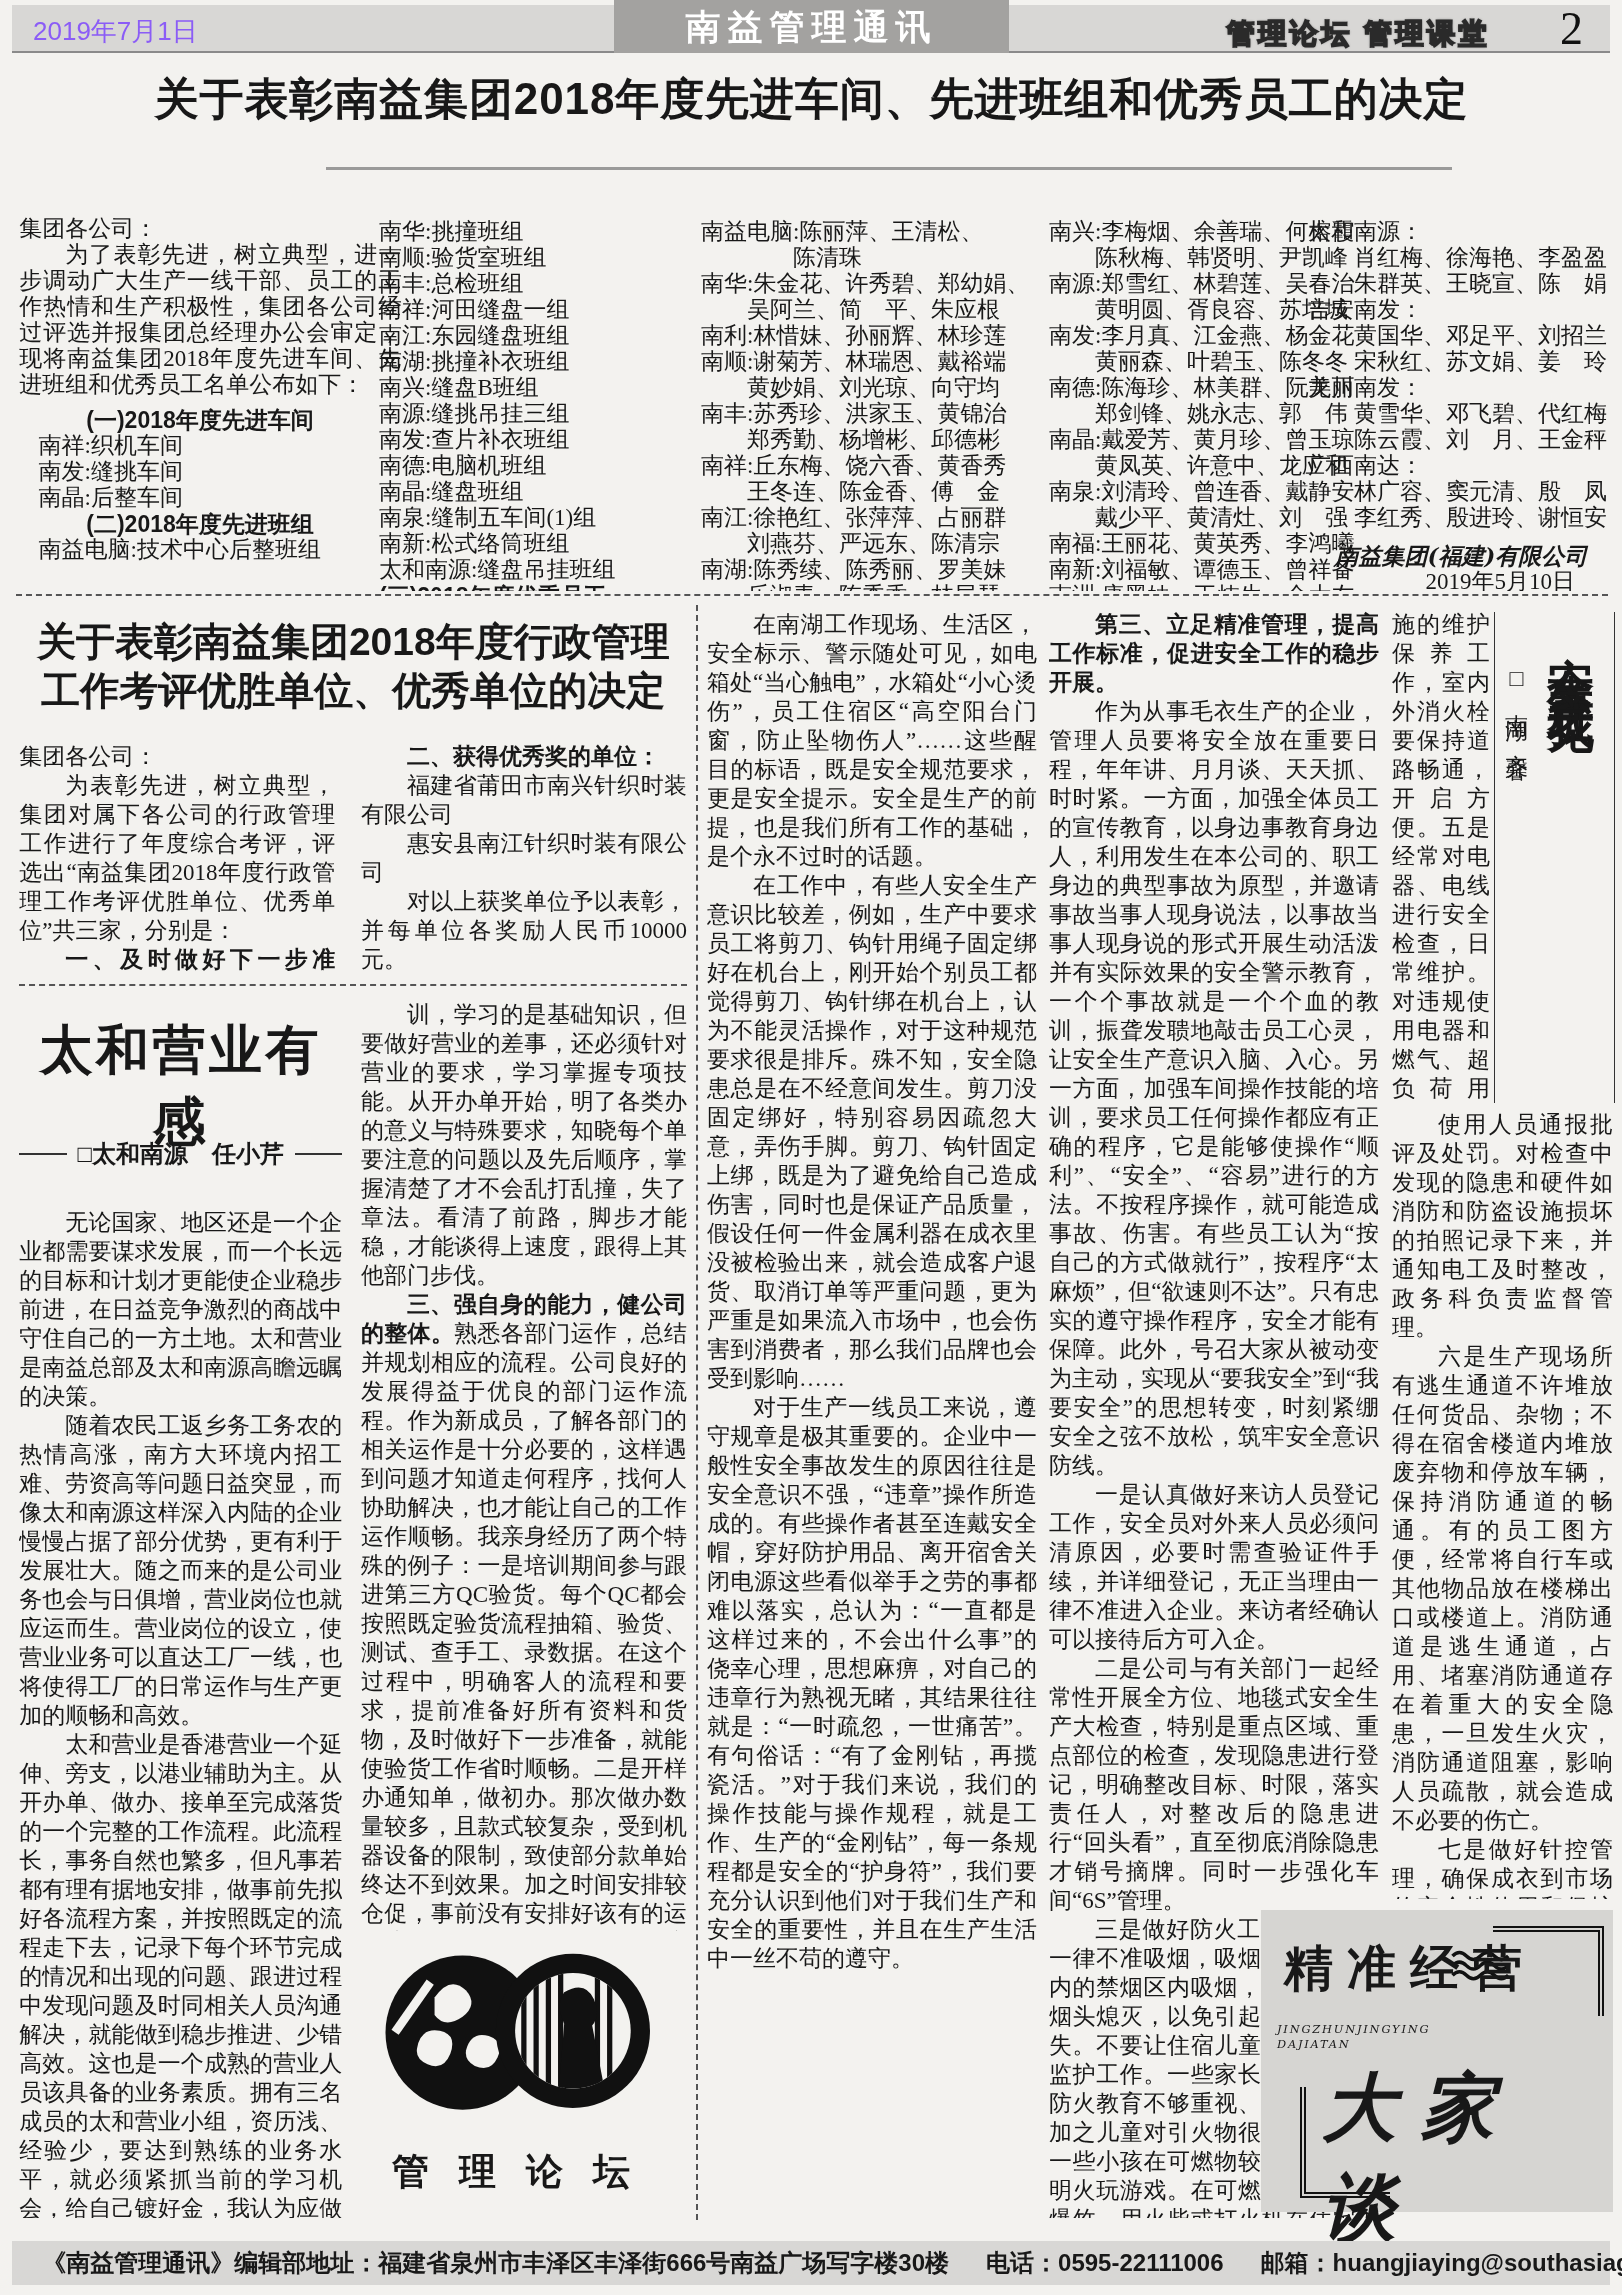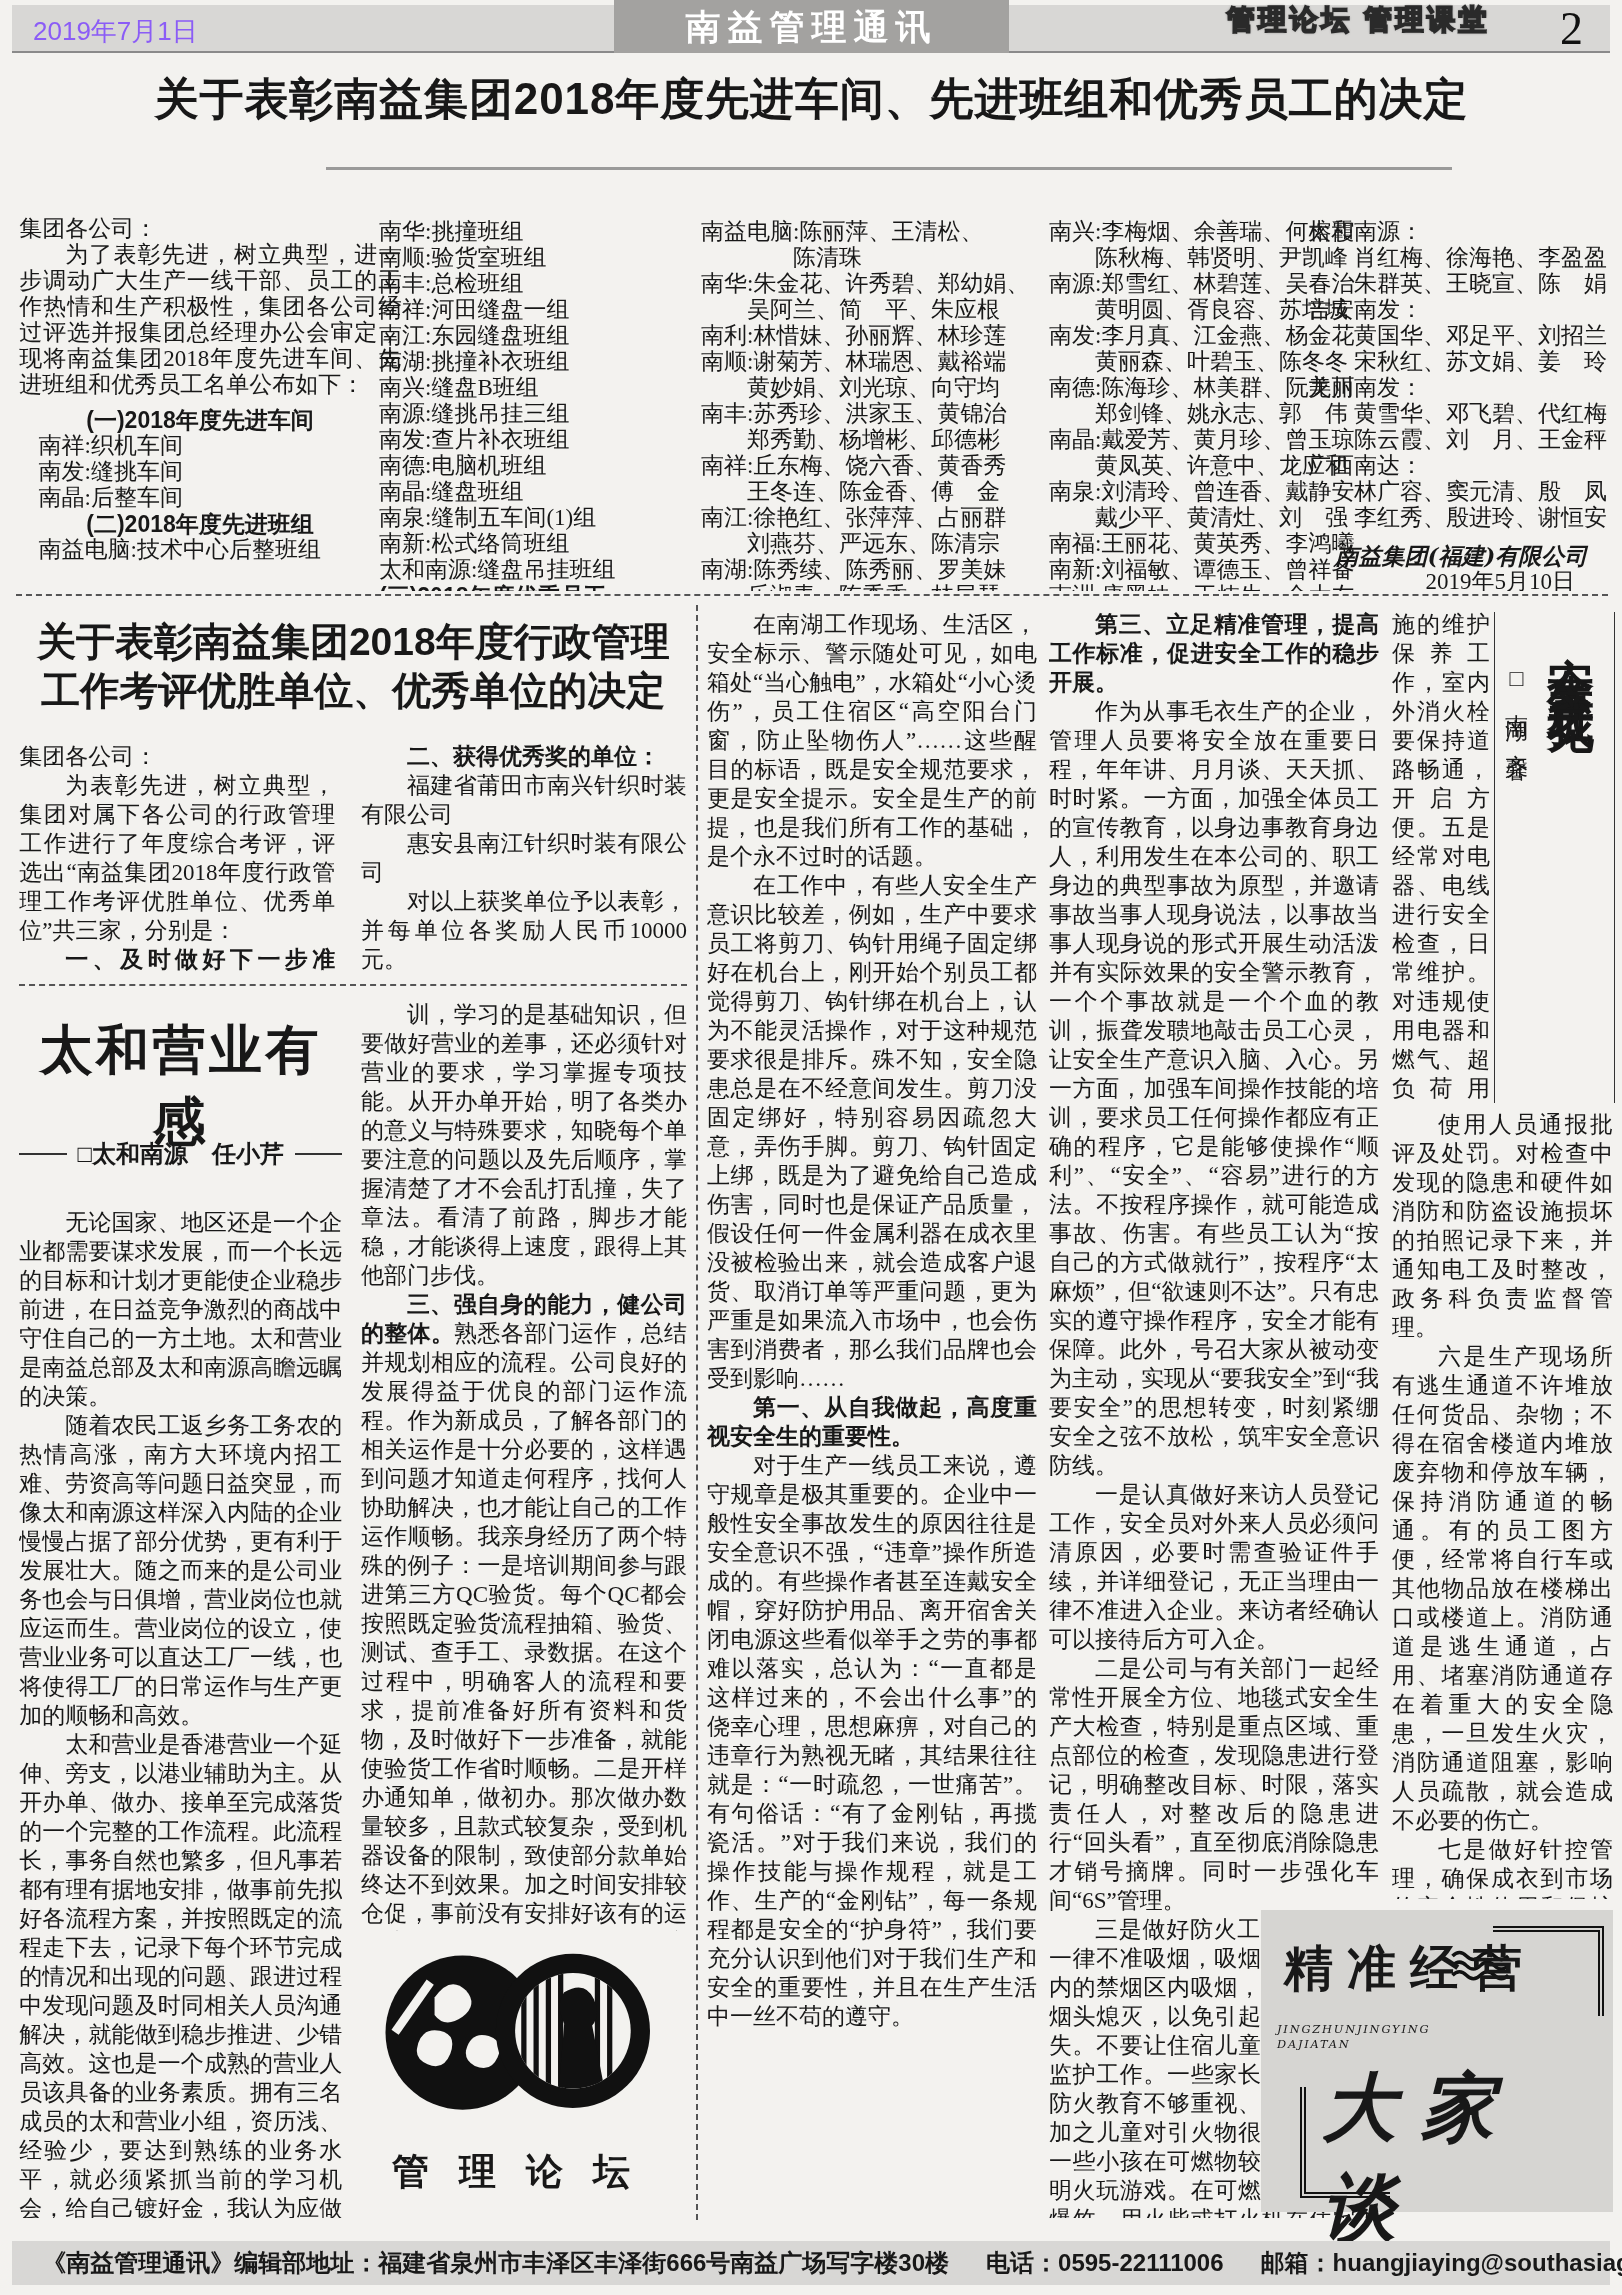--- a/index.html
+++ b/index.html
@@ -5,21 +5,21 @@
   html,body{margin:0;padding:0;background:#e8e7e4;}
   #paper{position:relative;width:1622px;height:2295px;background:#f3f2ef;overflow:hidden;
          font-family:"Liberation Serif",serif;color:#181818;}
   .abs{position:absolute;}
   
   #topbar{left:12.3px;top:5.3px;width:1598px;height:46px;background:#d8d7d5;border-bottom:2.6px solid #8a8a8a;}
   #date{left:33px;top:14px;font-size:26px;font-family:"Liberation Sans",sans-serif;color:#8b5cf6;}
   #masthead{left:614px;top:0px;width:395px;height:53px;background:#a3a2a0;color:#fff;
             text-align:center;line-height:53px;font-size:35px;font-weight:bold;
             font-family:"DejaVu Serif",serif;letter-spacing:7px;}
-  #sections{right:132px;top:1px;font-size:28px;font-weight:bold;font-family:"Liberation Sans",sans-serif;
+  #sections{right:132px;top:15px;font-size:28px;font-weight:bold;font-family:"Liberation Sans",sans-serif;
             color:#c2410c;letter-spacing:3.5px;-webkit-text-stroke:1.8px #2a2a2a;text-shadow:0 0 2.6px #333;}
   #pagenum{right:39px;top:1.8px;font-size:46px;font-family:"Liberation Serif",serif;color:#111;}
   
   #headline1{left:123px;top:70px;width:1377px;text-align:center;font-size:44px;font-weight:900;
              font-family:"Liberation Sans",sans-serif;letter-spacing:0.9px;}
   #headline1-rule{left:326px;top:167px;width:1126px;height:2.6px;background:#9a9a99;}
   
   .awcol{font-size:23px;line-height:26px;overflow:hidden;}
   .aw-lines{white-space:pre-line;}
   .aw-head{font-weight:bold;font-family:"Liberation Sans",sans-serif;}
@@ -234,21 +234,20 @@
         <path d="M208 64 q24 -14 34 8 q8 18 -2 30 l14 72 l-52 0 l6 -74 q-10 -22 0 -36 z" fill="#111"></path>
       </g>
     </svg>
     <div id="emblem-caption">管理论坛</div>
   </div>
 
   <div class="abs bodycol" style="left:707px;top:610px;width:330px;height:1608px;">
     <div>
         <p>在南湖工作现场、生活区，安全标示、警示随处可见，如电箱处“当心触电”，水箱处“小心烫伤”，员工住宿区“高空阳台门窗，防止坠物伤人”……这些醒目的标语，既是安全规范要求，更是安全提示。安全是生产的前提，也是我们所有工作的基础，是个永不过时的话题。</p>
         <p>在工作中，有些人安全生产意识比较差，例如，生产中要求员工将剪刀、钩针用绳子固定绑好在机台上，刚开始个别员工都觉得剪刀、钩针绑在机台上，认为不能灵活操作，对于这种规范要求很是排斥。殊不知，安全隐患总是在不经意间发生。剪刀没固定绑好，特别容易因疏忽大意，弄伤手脚。剪刀、钩针固定上绑，既是为了避免给自己造成伤害，同时也是保证产品质量，假设任何一件金属利器在成衣里没被检验出来，就会造成客户退货、取消订单等严重问题，更为严重是如果流入市场中，也会伤害到消费者，那么我们品牌也会受到影响……</p>
-        <p><b>第一、从自我做起，高度重视安全生的重要性。</b></p>
         <p>对于生产一线员工来说，遵守规章是极其重要的。企业中一般性安全事故发生的原因往往是安全意识不强，“违章”操作所造成的。有些操作者甚至连戴安全帽，穿好防护用品、离开宿舍关闭电源这些看似举手之劳的事都难以落实，总认为：“一直都是这样过来的，不会出什么事”的侥幸心理，思想麻痹，对自己的违章行为熟视无睹，其结果往往就是：“一时疏忽，一世痛苦”。有句俗话：“有了金刚钻，再揽瓷活。”对于我们来说，我们的操作技能与操作规程，就是工作、生产的“金刚钻”，每一条规程都是安全的“护身符”，我们要充分认识到他们对于我们生产和安全的重要性，并且在生产生活中一丝不苟的遵守。</p>
       </div>
   </div>
   <div class="abs bodycol" style="left:1049px;top:610px;width:330px;height:1608px;">
     <div>
         <p><b>第三、立足精准管理，提高工作标准，促进安全工作的稳步开展。</b></p>
         <p>作为从事毛衣生产的企业，管理人员要将安全放在重要日程，年年讲、月月谈、天天抓、时时紧。一方面，加强全体员工的宣传教育，以身边事教育身边人，利用发生在本公司的、职工身边的典型事故为原型，并邀请事故当事人现身说法，以事故当事人现身说的形式开展生动活泼并有实际效果的安全警示教育，一个个事故就是一个个血的教训，振聋发聩地敲击员工心灵，让安全生产意识入脑、入心。另一方面，加强车间操作技能的培训，要求员工任何操作都应有正确的程序，它是能够使操作“顺利”、“安全”、“容易”进行的方法。不按程序操作，就可能造成事故、伤害。有些员工认为“按自己的方式做就行”，按程序“太麻烦”，但“欲速则不达”。只有忠实的遵守操作程序，安全才能有保障。此外，号召大家从被动变为主动，实现从“要我安全”到“我要安全”的思想转变，时刻紧绷安全之弦不放松，筑牢安全意识防线。</p>
         <p>一是认真做好来访人员登记工作，安全员对外来人员必须问清原因，必要时需查验证件手续，并详细登记，无正当理由一律不准进入企业。来访者经确认可以接待后方可入企。</p>
         <p>二是公司与有关部门一起经常性开展全方位、地毯式安全生产大检查，特别是重点区域、重点部位的检查，发现隐患进行登记，明确整改目标、时限，落实责任人，对整改后的隐患进行“回头看”，直至彻底消除隐患才销号摘牌。同时一步强化车间“6S”管理。</p>
         <p>三是做好防火工作，车间内一律不准吸烟，吸烟时不要在厂内的禁烟区内吸烟，吸完烟后把烟头熄灭，以免引起不必要的损失。不要让住宿儿童玩火，做好监护工作。一些家长往往对孩子防火教育不够重视、缺少告诫，加之儿童对引火物很感兴趣，使一些小孩在可燃物较多的地方用明火玩游戏。在可燃物附近燃烧爆竹，用火柴或打火机在住宅内玩火，都有可能引发火灾事故。</p>

